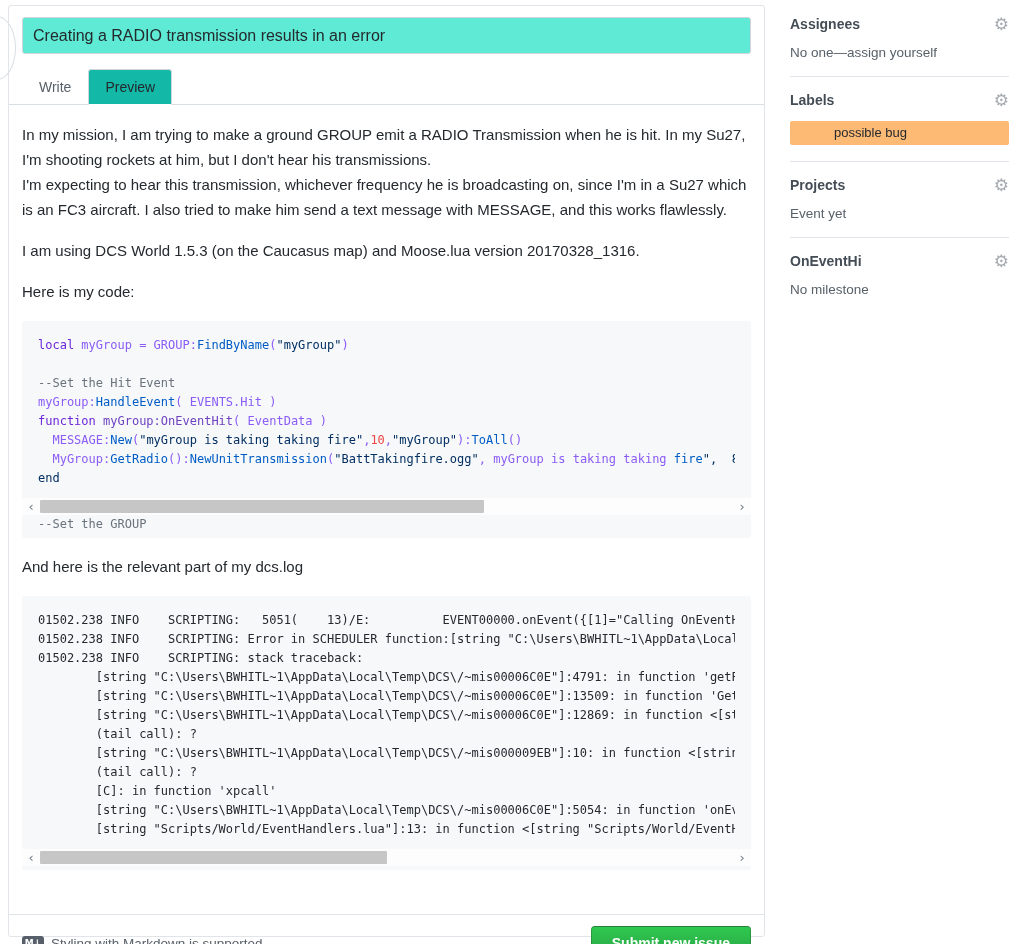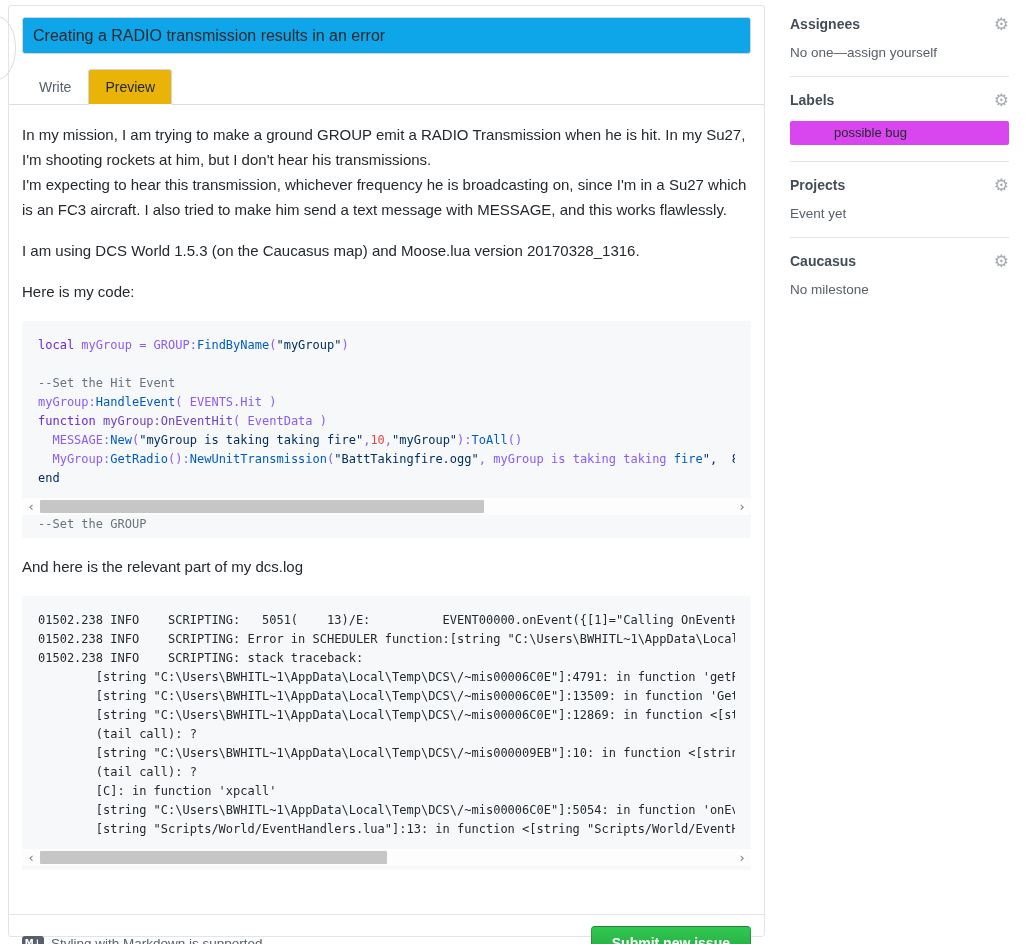--- a/index.html
+++ b/index.html
@@ -4,26 +4,26 @@
 <style>
   html,body{margin:0;padding:0;background:#fff;}
   body{width:1025px;height:944px;position:relative;font-family:"Liberation Sans","DejaVu Sans",sans-serif;color:#24292e;overflow:hidden;}
 
   
   .main-box{position:absolute;left:8px;top:5px;width:757px;height:932px;box-sizing:border-box;
     border:1px solid #e1e4e8;border-radius:3px;background:#fff;}
   .avatar-edge{position:absolute;left:-31px;top:10px;width:36px;height:62px;border:1px solid #d8dee2;border-radius:50%;}
 
   .title-input{display:block;box-sizing:border-box;margin:11px 13px 0 13px;width:calc(100% - 26px);height:37px;
-    border:1px solid #d1d5da;border-radius:3px;background:#0ea5e9;padding:0 10px;font-size:16px;
+    border:1px solid #d1d5da;border-radius:3px;background:#5eead4;padding:0 10px;font-size:16px;
     color:#24292e;font-family:"Liberation Sans","DejaVu Sans",sans-serif;outline:none;}
 
   .tabs{display:flex;margin-top:15px;padding-left:13px;border-bottom:1px solid #d8dee2;}
   .tab{padding:9px 16px;font-size:14px;color:#586069;margin-bottom:-1px;cursor:pointer;border:1px solid transparent;}
-  .tab.active{background:#eab308;border:1px solid #d1d5da;border-bottom:1px solid #fff;border-radius:3px 3px 0 0;color:#24292e;}
+  .tab.active{background:#14b8a6;border:1px solid #d1d5da;border-bottom:1px solid #fff;border-radius:3px 3px 0 0;color:#24292e;}
 
   .preview-body{padding:17px 13px 10px 13px;font-size:15px;line-height:25px;color:#24292e;}
   .preview-body p{margin:0 0 16px 0;}
 
   pre.code-block{margin:17px 0 16px 0;padding:15px 16px 4px 16px;background:#f6f8fa;border-radius:3px;overflow:hidden;}
   .code-line{font-family:"DejaVu Sans Mono","Liberation Mono",monospace;font-size:12px;line-height:19px;
     white-space:pre;min-height:19px;color:#24292e;overflow:hidden;}
   .tok-cm{color:#6a737d;} .tok-kw{color:#6d28d9;} .tok-fn{color:#005cc5;}
   .tok-st{color:#032f62;} .tok-nm{color:#ef4444;} .tok-pl{color:#8b5cf6;} .tok-fnd{color:#6f42c1;}
 
@@ -98,34 +98,34 @@
       <span>No one—</span><span>assign yourself</span>
     </div>
   </div>
   <div class="sb-divider"></div>
 
   <div>
     <div class="sb-head">
       <span class="sb-title">Labels</span>
       <span class="gear">⚙</span>
     </div>
-    <a class="label-chip" id="label-chip" style="background: #d946ef; padding-left: 44px;">possible bug</a>
+    <a class="label-chip" id="label-chip" style="background: #fdba74; padding-left: 44px;">possible bug</a>
   </div>
   <div class="sb-divider"></div>
 
   <div>
     <div class="sb-head">
       <span class="sb-title">Projects</span>
       <span class="gear">⚙</span>
     </div>
     <div class="sb-body">Event yet</div>
   </div>
   <div class="sb-divider"></div>
 
   <div>
     <div class="sb-head">
-      <span class="sb-title">Caucasus</span>
+      <span class="sb-title">OnEventHi</span>
       <span class="gear">⚙</span>
     </div>
     <div class="sb-body">No milestone</div>
   </div>
 
 </div>
 
 </body></html>

